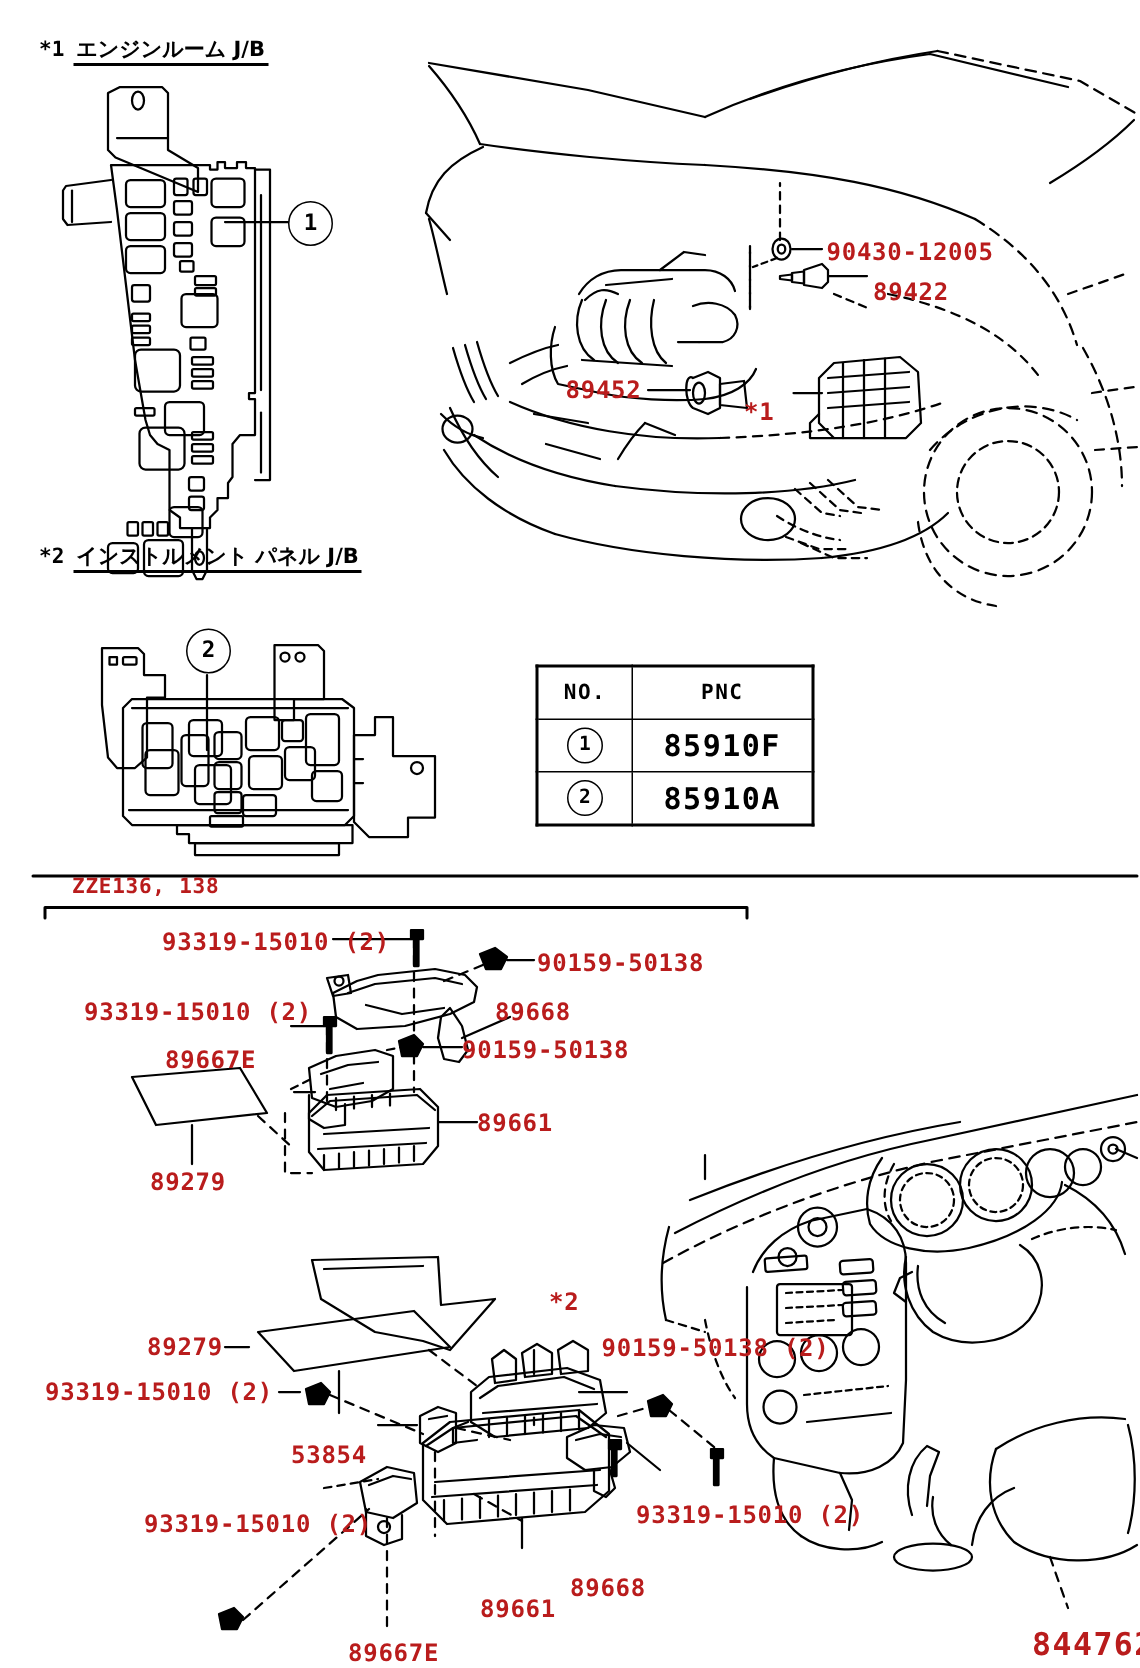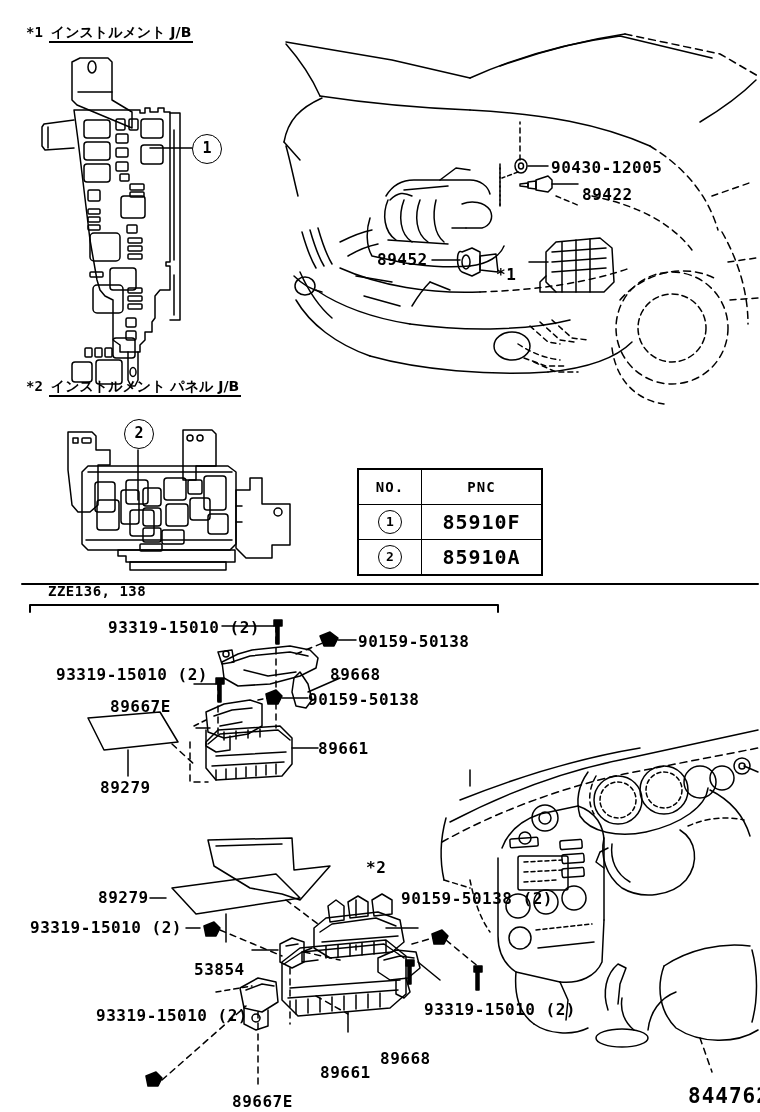--- a/index.html
+++ b/index.html
@@ -26,21 +26,21 @@
     left: 0; top: 0;
     width: 760px;
     height: 1112px;
   }
   .lbl {
     position: absolute;
     white-space: nowrap;
     font-family: "DejaVu Sans Mono", "Liberation Mono", monospace;
     font-weight: bold;
     letter-spacing: 0.5px;
-    color: #000000;
+    color: #b91c1c;
   }
   .lbl-pn { font-size: 16px; }
   .lbl-model { font-size: 14px; margin-left: 10px; }
   .lbl-page { font-size: 21px; letter-spacing: 1px; }
   .lbl-star { font-size: 16px; font-weight: bold; }
   .sec-head {
     position: absolute;
     white-space: nowrap;
     font-family: "DejaVu Sans", "Liberation Sans", sans-serif;
     font-size: 14px;
@@ -51,21 +51,21 @@
   }
   .sec-head .jp {
     border-bottom: 2px solid #000;
     padding: 0 2px 1px 2px;
     margin-left: 6px;
   }
   
   .pnc-table {
     position: absolute;
     left: 357px;
-    top: 468px;
+    top: 443px;
     width: 186px;
     border-collapse: collapse;
     border: 2px solid #000;
     background: #fff;
   }
   .pnc-table td, .pnc-table th {
     border: 1.5px solid #000;
     text-align: center;
     font-family: "DejaVu Sans Mono", "Liberation Mono", monospace;
     font-size: 14px;
@@ -526,26 +526,26 @@
 
         <path d="M 688 826 C 706 818, 726 816, 744 820" stroke-dasharray="5 4"></path>
         <path d="M 470 880 C 474 900, 480 918, 490 932" stroke-dasharray="5 4"></path>
         <path d="M 444 880 L 470 888" stroke-dasharray="5 4"></path>
       </g>
 
     </g>
   </svg>
 
   <div class="sec-head" style="left:26px; top:24px;">
-    <span class="star">*1</span><span class="jp">インストルメント J/B</span>
+    <span class="star">*1</span><span class="jp">エンジンルーム J/B</span>
   </div>
 
   <div class="callout" style="left:192px; top:134px;">1</div>
 
-  <div class="sec-head" style="left:26px; top:378px;text-align:right;">
+  <div class="sec-head" style="left:26px; top:362px;text-align:right;">
     <span class="star">*2</span><span class="jp">インストルメント パネル J/B</span>
   </div>
 
   <div class="callout" style="left:124px; top:419px;">2</div>
 
   <div class="lbl lbl-pn" style="left:551px; top:158px;">90430-12005</div>
   <div class="lbl lbl-pn" style="left:582px; top:185px;">89422</div>
   <div class="lbl lbl-pn" style="left:377px; top:250px;">89452</div>
   <div class="lbl lbl-star" style="left:496px; top:265px;">*1</div>
 

